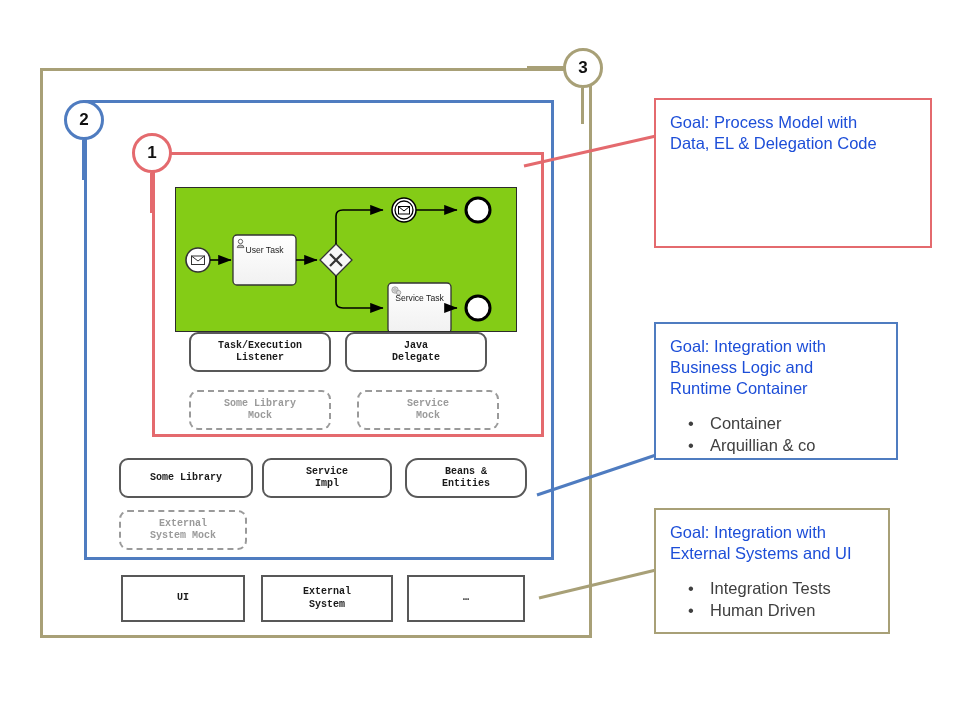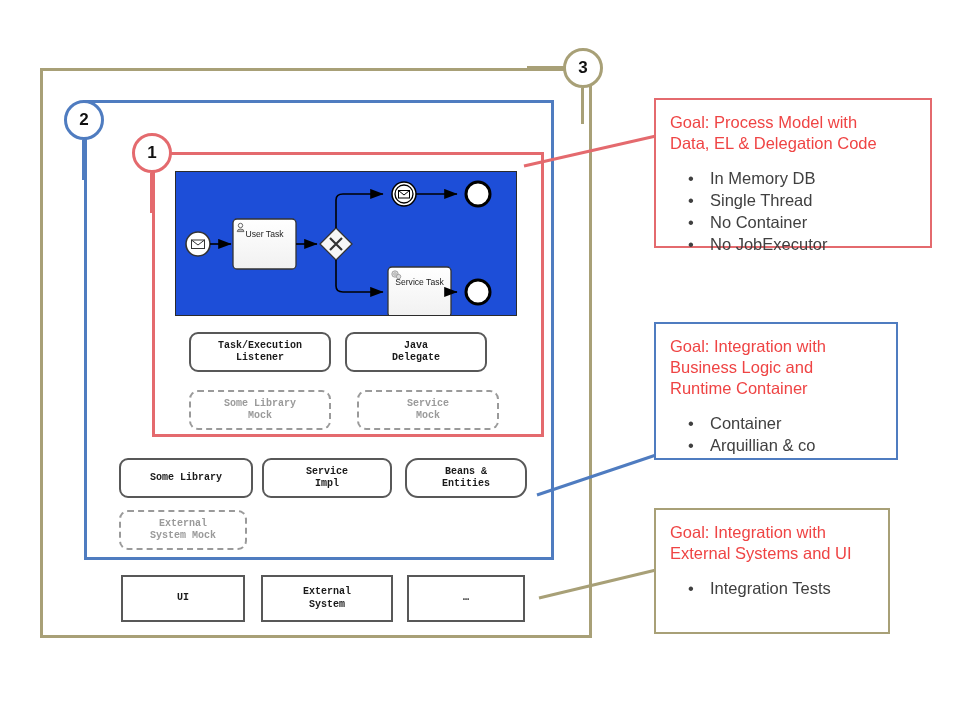--- a/index.html
+++ b/index.html
@@ -26,22 +26,22 @@
   .badge-3{left:563px;top:48px;border:3px solid #a8a077;}
   .badge-2{left:64px;top:100px;border:3px solid #4f7cc0;}
   .badge-1{left:132px;top:133px;border:3px solid #e46a6e;}
   .stem{position:absolute;z-index:5;}
   .stem-3{left:581px;top:88px;width:3px;height:36px;background:#a8a077;}
   .stem-3b{left:527px;top:66px;width:38px;height:3px;background:#a8a077;}
   .stem-2{left:82px;top:140px;width:3px;height:40px;background:#4f7cc0;}
   .stem-1{left:150px;top:173px;width:3px;height:40px;background:#e46a6e;}
 
   
-  .bpmn{position:absolute;left:175px;top:171px;width:340px;height:143px;
-        border:1.5px solid #2b2b2b;background:#1d4ed8;}
+  .bpmn{position:absolute;left:175px;top:187px;width:340px;height:143px;
+        border:1.5px solid #2b2b2b;background:#84cc16;}
   .bpmn svg{display:block;}
 
   
   .cbox{position:absolute;box-sizing:border-box;background:#ffffff;
         display:flex;align-items:center;justify-content:center;
         text-align:center;line-height:1.25;
         font-family:"Liberation Mono","DejaVu Sans Mono",monospace;
         font-weight:bold;font-size:10px;color:#1a1a1a;
         border:2.5px solid #585858;border-radius:9px;}
   .cbox.sharp{border-radius:0;border-width:2.5px;}
@@ -61,21 +61,21 @@
   .m-extsysmock{left:119px;top:510px;width:128px;height:40px;}
 
   
   .b-ui{left:121px;top:575px;width:124px;height:47px;}
   .b-extsys{left:261px;top:575px;width:132px;height:47px;}
   .b-dots{left:407px;top:575px;width:118px;height:47px;}
 
   
   .legend{position:absolute;box-sizing:border-box;background:#ffffff;
           padding:12px 14px 10px 14px;color:#404040;z-index:4;}
-  .legend .ltitle{font-size:16.5px;line-height:1.28;color:#ef4444;}
+  .legend .ltitle{font-size:16.5px;line-height:1.28;color:#1d4ed8;}
   .legend ul{margin:14px 0 0 0;padding:0 0 0 18px;list-style:none;}
   .legend li{font-size:16.5px;line-height:1.33;color:#404040;position:relative;
              padding-left:22px;}
   .legend li:before{content:"\2022";position:absolute;left:0;top:0;color:#404040;}
   .lg-red{left:654px;top:98px;width:278px;height:150px;border:2.5px solid #e46a6e;}
   .lg-blue{left:654px;top:322px;width:244px;height:138px;border:2.5px solid #4f7cc0;}
   .lg-tan{left:654px;top:508px;width:236px;height:126px;border:2.5px solid #a8a077;}
 
   
   #connectors{position:absolute;left:0;top:0;width:960px;height:720px;
@@ -179,36 +179,31 @@
   <div class="cbox sharp b-dots">…</div>
 
   <svg id="connectors">
     <line x1="524" y1="166" x2="656" y2="136" stroke="#e46a6e" stroke-width="3"></line>
     <line x1="537" y1="495" x2="656" y2="455" stroke="#4f7cc0" stroke-width="3"></line>
     <line x1="539" y1="598" x2="656" y2="570" stroke="#a8a077" stroke-width="3"></line>
   </svg>
 
   <div class="legend lg-red">
     <div class="ltitle">Goal: Process Model with<br>Data, EL &amp; Delegation Code</div>
-    <ul>
-      <li>In Memory DB</li>
-      <li>Single Thread</li>
-      <li>No Container</li>
-      <li>No JobExecutor</li>
-    </ul>
   </div>
 
   <div class="legend lg-blue">
     <div class="ltitle">Goal: Integration with<br>Business Logic and<br>Runtime Container</div>
     <ul>
       <li>Container</li>
       <li>Arquillian &amp; co</li>
     </ul>
   </div>
 
   <div class="legend lg-tan">
     <div class="ltitle">Goal: Integration with<br>External Systems and UI</div>
     <ul>
       <li>Integration Tests</li>
+      <li>Human Driven</li>
     </ul>
   </div>
 
 </div>
 
 </body></html>

